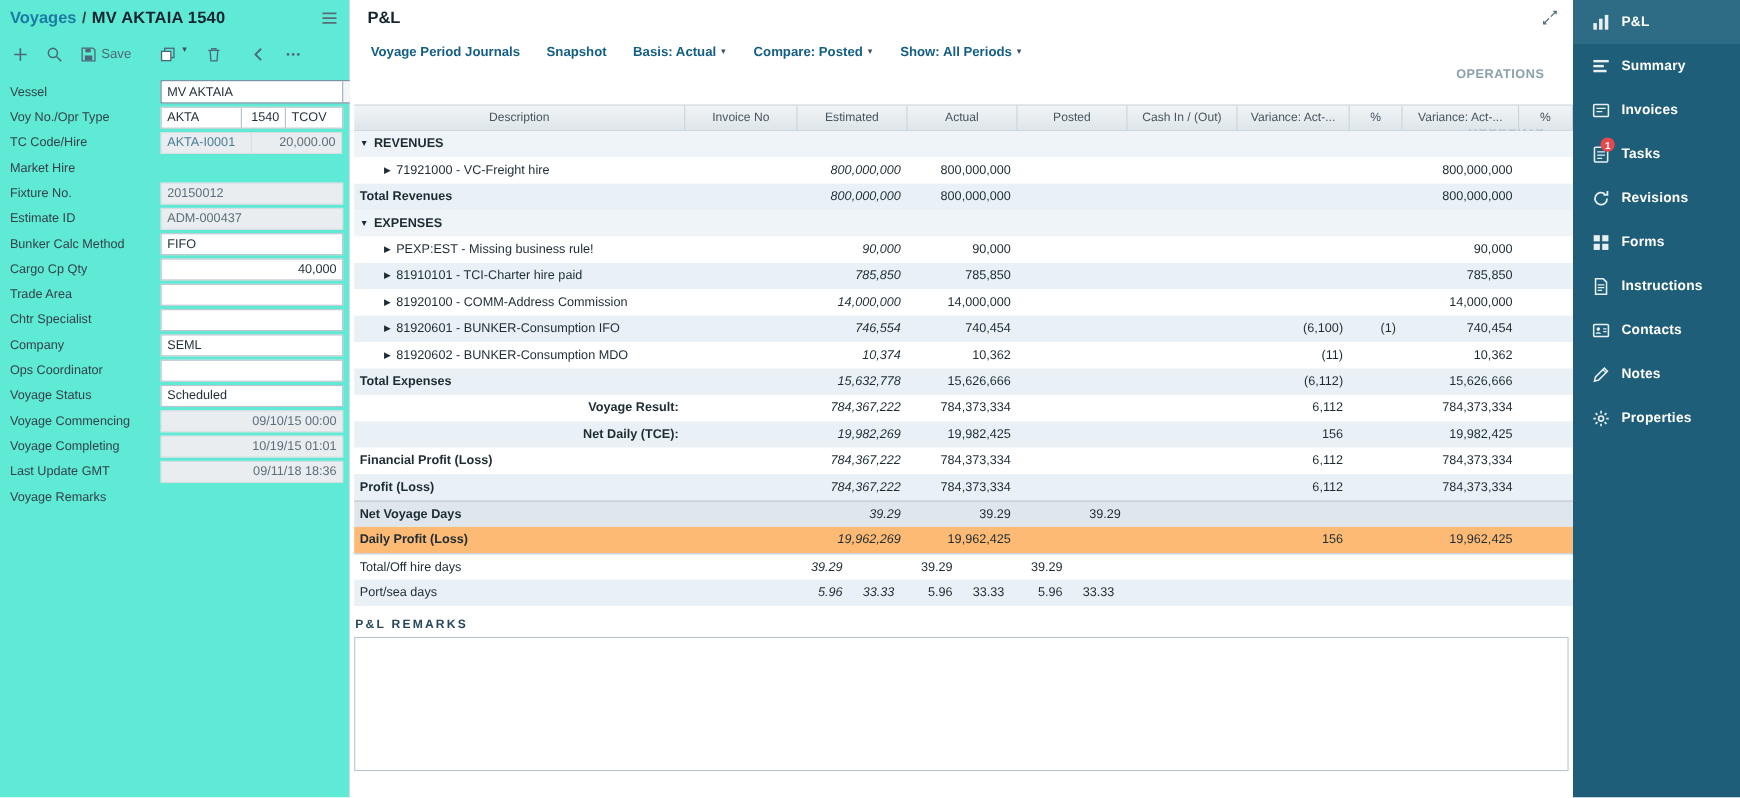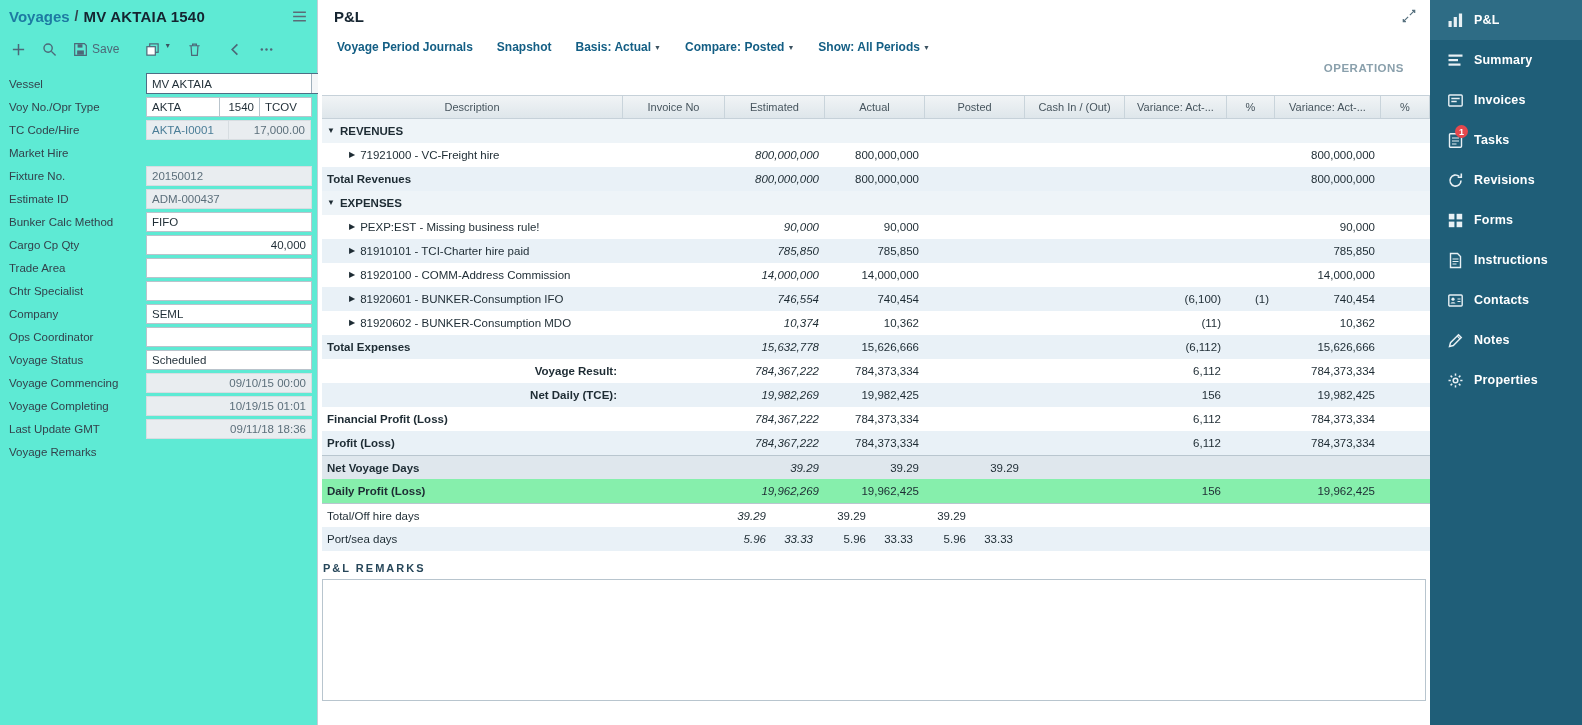--- a/index.html
+++ b/index.html
@@ -55,21 +55,21 @@
   .grid{padding-left:4px;}
   .grid-cols{display:grid;grid-template-columns:301px 102px 100px 100px 100px 100px 102px 48px 106px minmax(0,1fr);}
   .ghead{height:24px;background:linear-gradient(#f1f4f6,#dee6eb);
     border-top:1px solid #c6d1d9;border-bottom:1px solid #c6d1d9;}
   .hcell{display:flex;align-items:center;justify-content:center;font-size:11px;color:#47555e;
     border-right:1px solid #c9d4db;overflow:hidden;white-space:nowrap;padding:0 3px;cursor:pointer;}
   .trow{height:24px;align-items:center;background:#fff;}
   .trow.light{background:#e9f1f7;}
   .trow.group-row{background:#eef4f8;}
   .trow.shade-dark{background:#dfe7ed;}
-  .trow.shade-light{background:#86efac;}
+  .trow.shade-light{background:#fdba74;}
   .trow.sep{border-top:1px solid #b9c6cf;}
   .tcell{display:flex;align-items:center;font-size:11.5px;color:#1d2b33;height:100%;
     overflow:hidden;white-space:nowrap;}
   .c-num{justify-content:flex-end;padding-right:6px;}
   .c-est{font-style:italic;}
   .marker{font-size:8px;color:#1d2b33;margin-right:5px;line-height:1;}
   .desc-group{font-weight:bold;padding-left:5px;}
   .desc-account{padding-left:27px;cursor:pointer;}
   .desc-total{font-weight:bold;padding-left:5px;}
   .desc-summary{font-weight:bold;justify-content:flex-end;padding-right:6px;}
@@ -184,21 +184,21 @@
           <div class="field-value">
             <div class="cell w1">AKTA</div>
             <div class="cell w2 right">1540</div>
             <div class="cell w3">TCOV</div>
           </div>
         </div>
         <div class="field-row">
           <div class="field-label">TC Code/Hire</div>
           <div class="field-value">
             <div class="cell readonly link w-half">AKTA-I0001</div>
-            <div class="cell readonly right w-half">17,000.00</div>
+            <div class="cell readonly right w-half">20,000.00</div>
           </div>
         </div>
         <div class="field-row">
           <div class="field-label">Market Hire</div>
           <div class="field-value"></div>
         </div>
         <div class="field-row">
           <div class="field-label">Fixture No.</div>
           <div class="field-value">
             <div class="cell readonly full">20150012</div>

